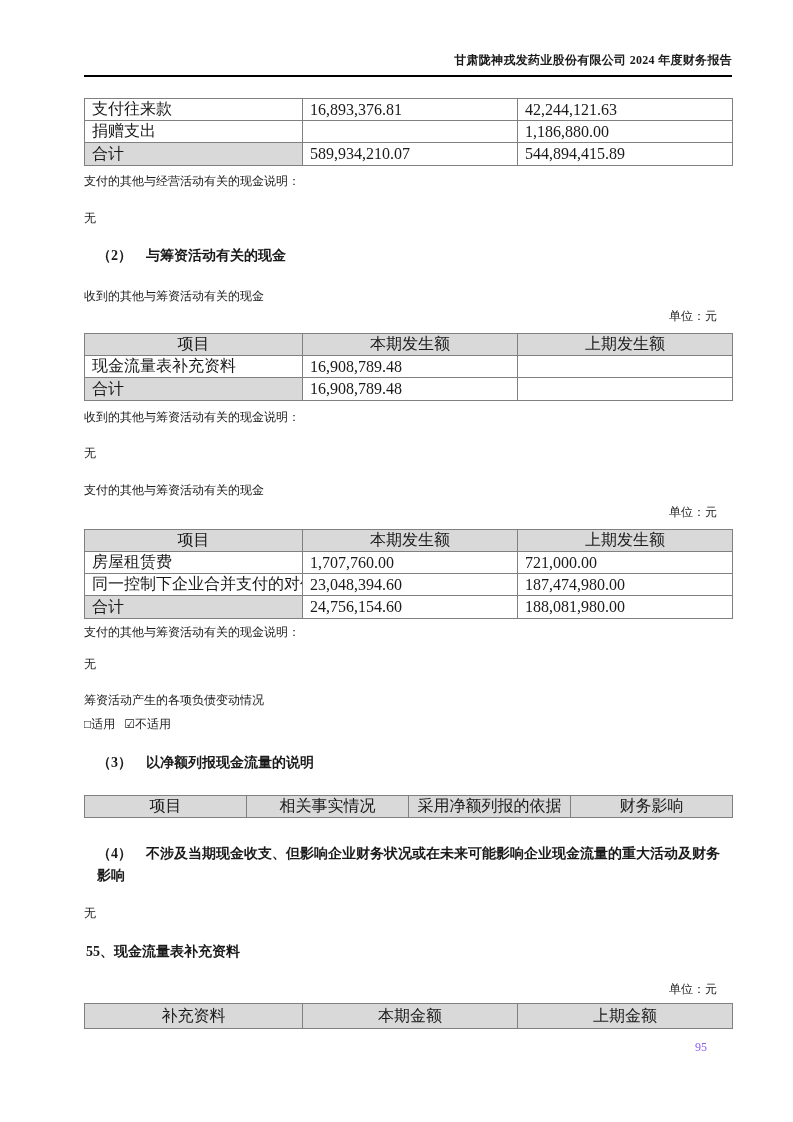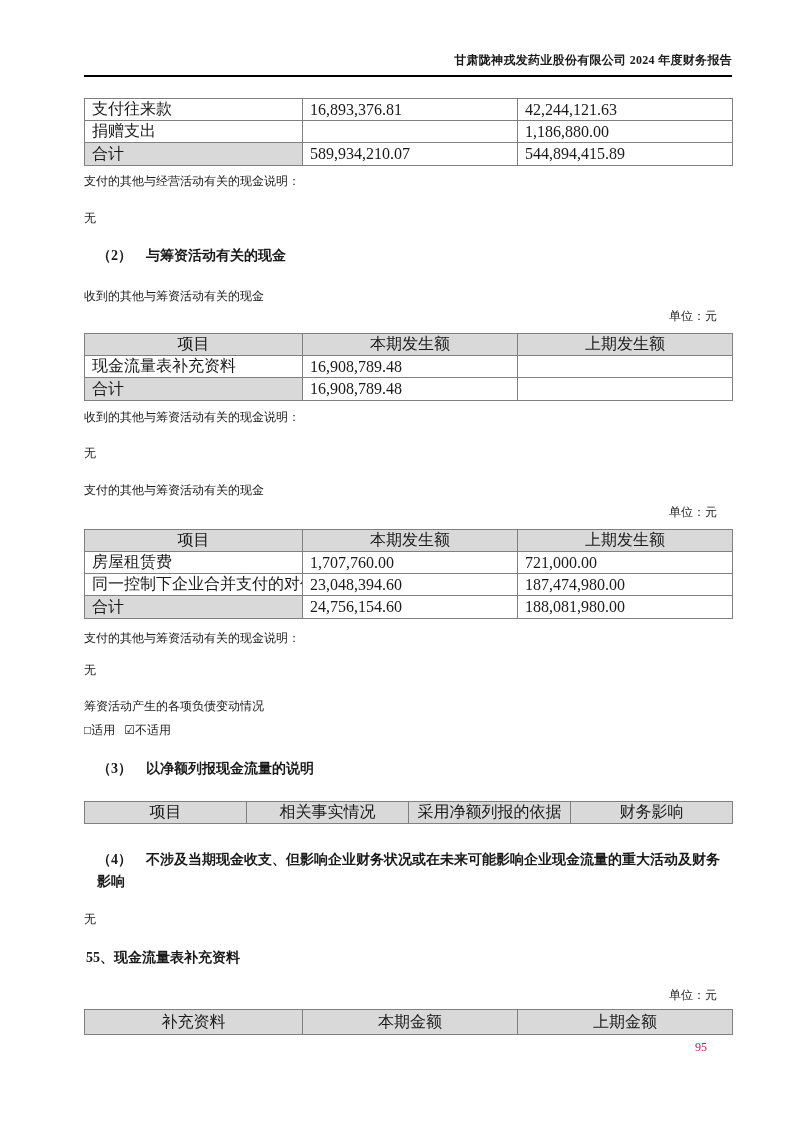--- a/index.html
+++ b/index.html
@@ -19,21 +19,21 @@
         overflow:hidden;white-space:nowrap;}
   th{background:#d9d9d9;text-align:center;}
   td.lbl{text-align:left;}
   td.num{}
   tr.total td.lbl{background:#d9d9d9;}
   tr.total td{height:22px;}
   .tbl-head-only th{height:20px;}
   .tbl-supp th{height:24px;}
   .checkline{margin-top:8px;font-size:12px;}
   .checkline .opt{margin-right:6px;}
-  .page-number{position:absolute;top:1040px;right:86px;font-size:12px;color:#be185d;}
+  .page-number{position:absolute;top:1040px;right:86px;font-size:12px;color:#8b5cf6;}
 </style>
 </head>
 <body>
 
 <div class="page">
   <div class="content">
 
     <div class="doc-header">
       <span>甘肃陇神戎发药业股份有限公司 2024 年度财务报告</span>
     </div>
@@ -129,21 +129,21 @@
           <td class="num">187,474,980.00</td>
         </tr>
         <tr class="total">
           <td class="lbl">合计</td>
           <td class="num">24,756,154.60</td>
           <td class="num">188,081,980.00</td>
         </tr>
       </tbody>
     </table>
 
-    <div class="para" style="margin-top:12px;">支付的其他与筹资活动有关的现金说明：</div>
+    <div class="para" style="margin-top:6px;">支付的其他与筹资活动有关的现金说明：</div>
     <div class="para" style="margin-top:17px;">无</div>
 
     <div class="para" style="margin-top:21px;">筹资活动产生的各项负债变动情况</div>
     <div class="checkline">
       <span class="opt">□适用</span>
       <span class="opt">☑不适用</span>
     </div>
 
     <div class="heading" style="margin-top:20px;">（3）　以净额列报现金流量的说明</div>
 

